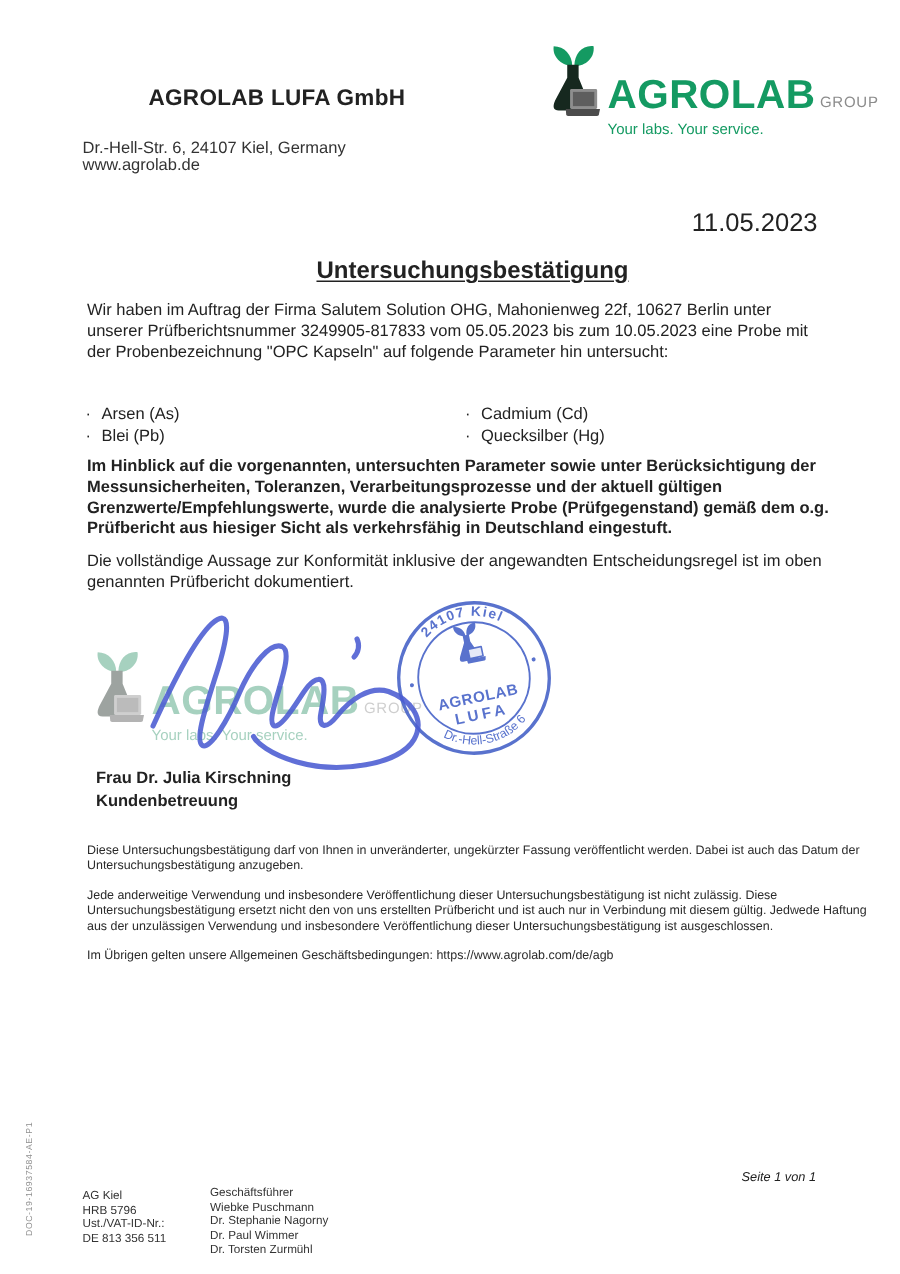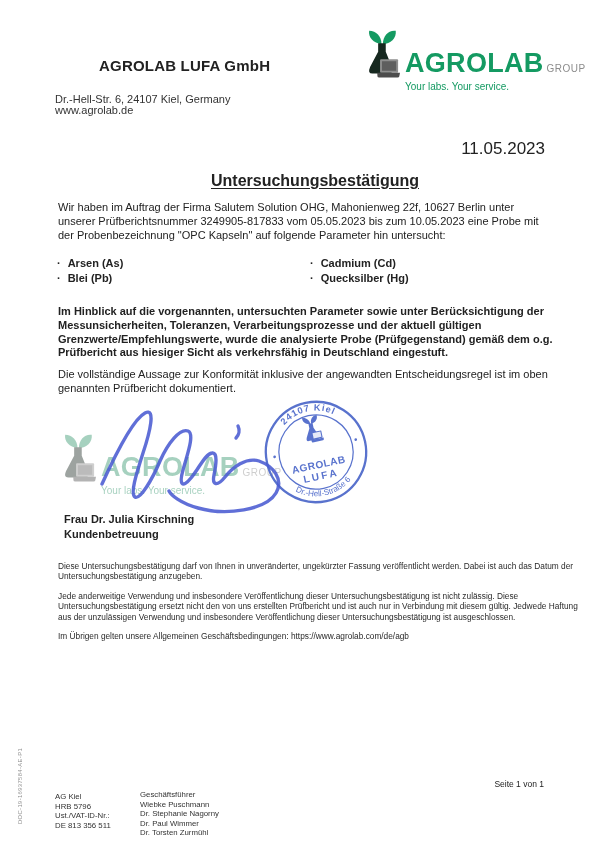--- a/index.html
+++ b/index.html
@@ -27,42 +27,42 @@
   .lap-frame{fill:#8e8e8e;}
   .lap-screen{fill:#5e5e5e;}
   .lap-base{fill:#4c4c4c;}
   
   .date{right:55px;top:139px;font-size:17px;margin-left:24px;}
   .title{left:55px;top:172px;width:520px;text-align:center;font-size:16px;font-weight:bold;
          text-decoration:underline;text-underline-offset:2px;}
   p{margin:3px;}
   .body-text{font-size:11px;line-height:13.8px;}
   .intro{left:55px;top:198px;width:495px;}
-  .params{font-size:11px;font-weight:bold;line-height:15px;}
+  .params{font-size:11px;font-weight:normal;line-height:15px;margin-top:13px;}
   .params .param::before{content:"·";margin-right:7px;}
   .params-left{left:57px;top:256px;}
   .params-right{left:310px;top:256px;}
   .conclusion{left:55px;top:302px;width:512px;font-weight:bold;}
   .note{left:55px;top:365px;width:520px;}
   
   .watermark{left:58px;top:432px;opacity:.42;filter:saturate(.75);}
   .signature-svg{left:88px;top:396px;z-index:4;}
   .sig-stroke{stroke:var(--signature_blue);stroke-width:3.4;fill:none;stroke-linecap:round;opacity:.88;}
   .stamp-svg{left:262px;top:398px;z-index:3;transform:rotate(-12deg);opacity:.92;}
   .stamp-line{fill:none;stroke:var(--stamp_blue);}
   .stamp-fill{fill:var(--stamp_blue);}
   .stamp-text{fill:var(--stamp_blue);font-family:"Liberation Sans",sans-serif;}
   .signer{left:64px;top:512px;font-size:11px;font-weight:bold;line-height:14.5px;z-index:5;}
   
   .legal{font-size:8.3px;line-height:10.4px;color:#2a2a2a;}
   .legal-1{left:55px;top:558px;width:522px;}
   .legal-2{left:55px;top:588px;width:522px;}
   .legal-3{left:55px;top:628px;width:522px;}
   
-  .page-num{right:56px;top:779px;font-size:8.5px;}
+  .page-num{right:56px;top:779px;font-size:8.5px;font-style:italic;}
   .footer-col{font-size:7.8px;line-height:9.6px;color:#333;}
   .footer-col1{left:55px;top:792px;}
   .footer-col2{left:140px;top:790px;}
   .doc-code{left:17px;top:824px;transform-origin:0 0;transform:rotate(-90deg);
             font-size:5.8px;color:#8f8f8f;white-space:nowrap;letter-spacing:.4px;}
 </style>
 </head>
 <body style="--brand_green: #149a62; --brand_gray: #8c8c8c; --stamp_blue: #4b67c9; --signature_blue: #4a5bd2;">
 
 <div class="abs doc-code">DOC-19-16937584-AE-P1</div>

